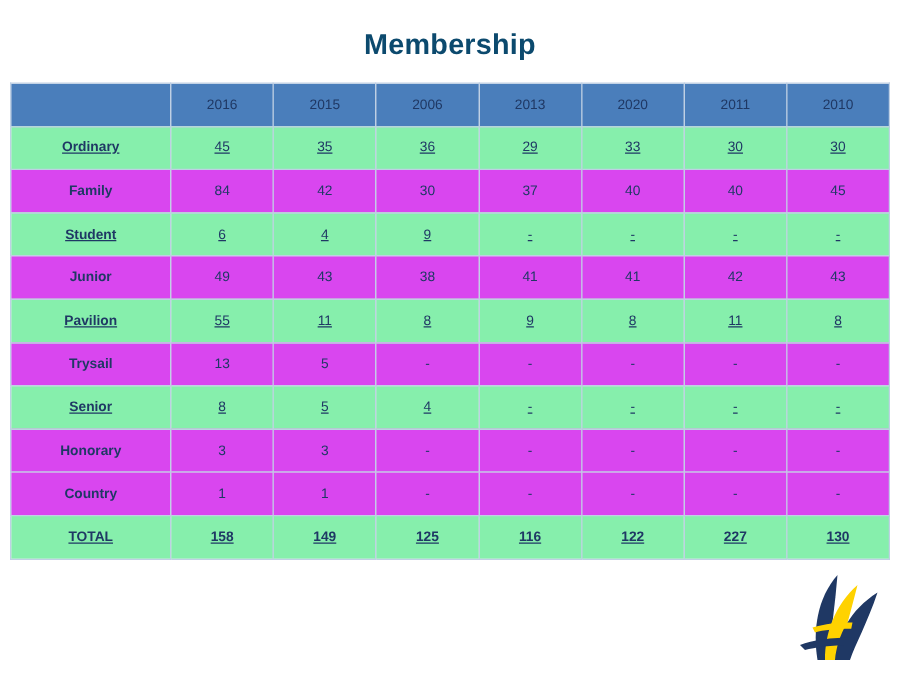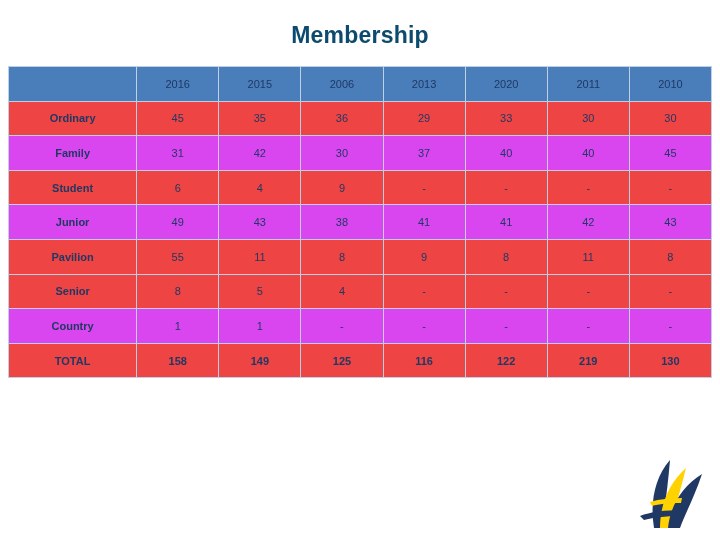--- a/index.html
+++ b/index.html
@@ -58,21 +58,22 @@
     color: #ffffff;
     font-weight: normal;
     border: 1px solid #4A7EBB;
     height: 28px;
     font-size: 11px;
   }
   thead th.corner {
     background: #4A7EBB;
   }
   tbody tr.odd td {
-    background: #ef4444;
+    background: #86efac;
+    text-decoration: underline;
   }
   tbody tr.even td {
     background: #d946ef;
   }
   tbody td.rowhead {
     font-weight: bold;
     color: #1F3864;
   }
   tbody tr.total td {
     font-weight: bold;
@@ -122,21 +123,21 @@
           <td>45</td>
           <td>35</td>
           <td>36</td>
           <td>29</td>
           <td>33</td>
           <td>30</td>
           <td>30</td>
         </tr>
         <tr class="even">
           <td class="rowhead">Family</td>
-          <td>31</td>
+          <td>84</td>
           <td>42</td>
           <td>30</td>
           <td>37</td>
           <td>40</td>
           <td>40</td>
           <td>45</td>
         </tr>
         <tr class="odd">
           <td class="rowhead">Student</td>
           <td>6</td>
@@ -160,25 +161,45 @@
         <tr class="odd">
           <td class="rowhead">Pavilion</td>
           <td>55</td>
           <td>11</td>
           <td>8</td>
           <td>9</td>
           <td>8</td>
           <td>11</td>
           <td>8</td>
         </tr>
+        <tr class="even">
+          <td class="rowhead">Trysail</td>
+          <td>13</td>
+          <td>5</td>
+          <td>-</td>
+          <td>-</td>
+          <td>-</td>
+          <td>-</td>
+          <td>-</td>
+        </tr>
         <tr class="odd">
           <td class="rowhead">Senior</td>
           <td>8</td>
           <td>5</td>
           <td>4</td>
+          <td>-</td>
+          <td>-</td>
+          <td>-</td>
+          <td>-</td>
+        </tr>
+        <tr class="even">
+          <td class="rowhead">Honorary</td>
+          <td>3</td>
+          <td>3</td>
+          <td>-</td>
           <td>-</td>
           <td>-</td>
           <td>-</td>
           <td>-</td>
         </tr>
         <tr class="even">
           <td class="rowhead">Country</td>
           <td>1</td>
           <td>1</td>
           <td>-</td>
@@ -187,21 +208,21 @@
           <td>-</td>
           <td>-</td>
         </tr>
         <tr class="odd total">
           <td class="rowhead">TOTAL</td>
           <td>158</td>
           <td>149</td>
           <td>125</td>
           <td>116</td>
           <td>122</td>
-          <td>219</td>
+          <td>227</td>
           <td>130</td>
         </tr>
       </tbody>
     </table>
   </div>
 
   <div class="logo">
     <svg width="96" height="78" viewBox="0 0 96 78" xmlns="http://www.w3.org/2000/svg">
       <path d="M44 74 C40 50 44 24 60 6 C58 30 55 52 52 74 Z" fill="#1F3864"></path>
       <path d="M50 74 C50 52 58 30 76 14 C70 38 64 58 60 74 Z" fill="#FFD200"></path>

